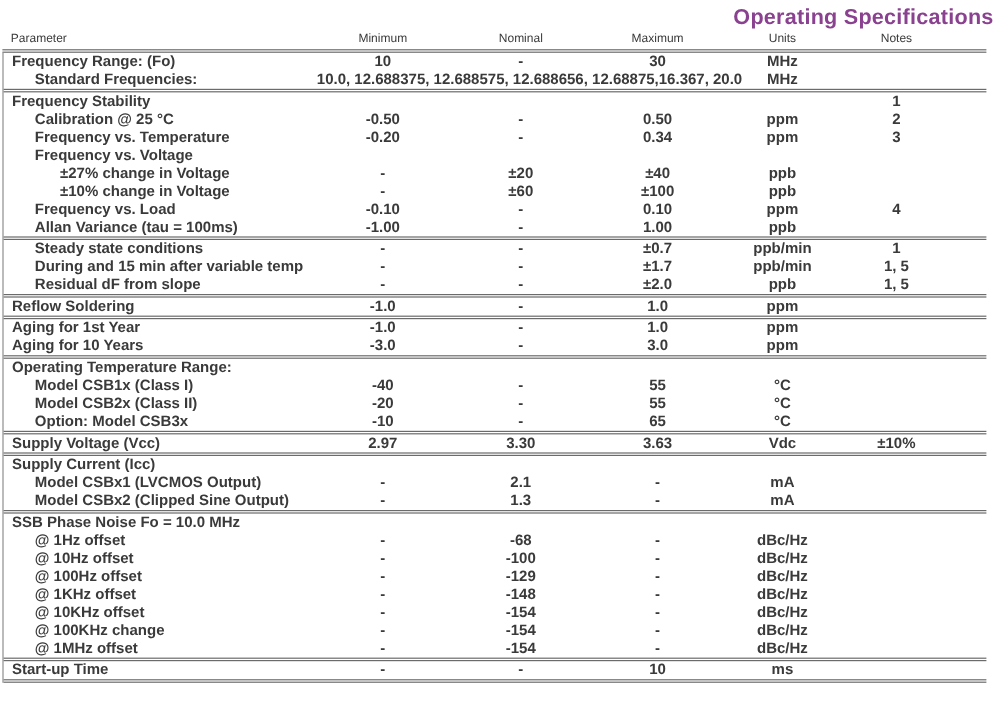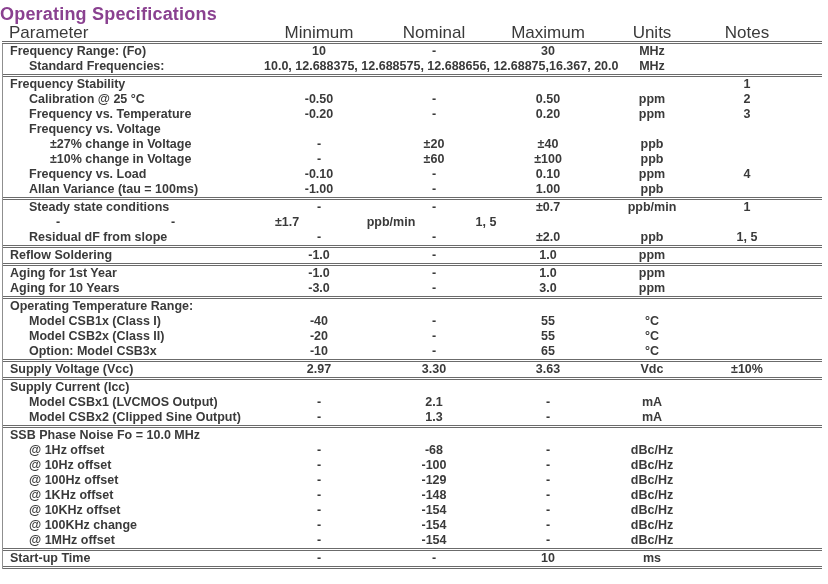--- a/index.html
+++ b/index.html
@@ -1,21 +1,21 @@
 <!DOCTYPE html>
 <html><head>
 <meta charset="utf-8">
 <style>
   html,body{margin:0;padding:0;background:#ffffff;}
   body{font-family:"Liberation Sans", sans-serif;color:#3a3a3a;}
   .page{width:828px;height:584px;background:#fff;overflow:hidden;position:relative;}
-  .title{height:20px;line-height:20px;padding-top:4px;text-align:left;
+  .title{height:20px;line-height:20px;padding-top:4px;text-align:right;
          font-size:18px;font-weight:bold;color:#8a4190;letter-spacing:0.2px;}
   .tablewrap{width:820px;margin-left:2px;}
-  .hrow{display:flex;height:17px;line-height:17px;font-size:17px;
+  .hrow{display:flex;height:17px;line-height:17px;font-size:10px;
         border-bottom:3px double #6b6b6b;white-space:nowrap;}
   .tbody{border-left:1px solid #8f8f8f;font-weight:bold;}
   .group{border-bottom:3px double #6b6b6b;}
   .row{display:flex;height:15px;line-height:15px;font-size:12.5px;white-space:nowrap;}
   .c{text-align:center;}
   .param{flex:1;text-align:left;}
   .min{width:110px;}
   .nom{width:120px;}
   .max{width:108px;}
   .units{width:100px;}
@@ -76,21 +76,21 @@
             <div class="c nom">-</div>
             <div class="c max">0.50</div>
             <div class="c units">ppm</div>
             <div class="c notes">2</div>
             <div class="c sp"></div>
           </div>
           <div class="row">
             <div class="param ind1">Frequency vs. Temperature</div>
             <div class="c min">-0.20</div>
             <div class="c nom">-</div>
-            <div class="c max">0.20</div>
+            <div class="c max">0.34</div>
             <div class="c units">ppm</div>
             <div class="c notes">3</div>
             <div class="c sp"></div>
           </div>
           <div class="row">
             <div class="param ind1">Frequency vs. Voltage</div>
             <div class="c min"></div>
             <div class="c nom"></div>
             <div class="c max"></div>
             <div class="c units"></div>
@@ -138,20 +138,21 @@
           <div class="row">
             <div class="param ind1">Steady state conditions</div>
             <div class="c min">-</div>
             <div class="c nom">-</div>
             <div class="c max">±0.7</div>
             <div class="c units">ppb/min</div>
             <div class="c notes">1</div>
             <div class="c sp"></div>
           </div>
           <div class="row">
+            <div class="param ind1">During and 15 min after variable temp</div>
             <div class="c min">-</div>
             <div class="c nom">-</div>
             <div class="c max">±1.7</div>
             <div class="c units">ppb/min</div>
             <div class="c notes">1, 5</div>
             <div class="c sp"></div>
           </div>
           <div class="row">
             <div class="param ind1">Residual dF from slope</div>
             <div class="c min">-</div>

